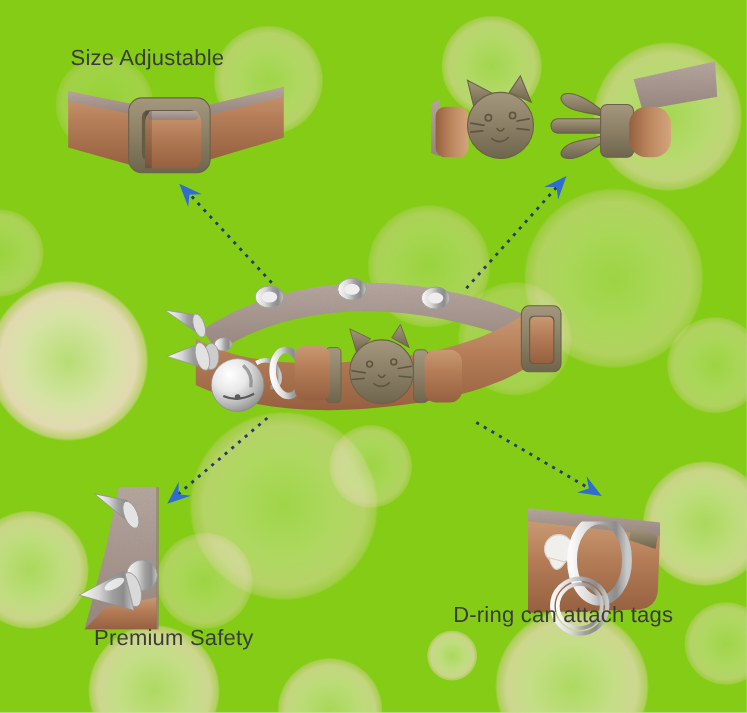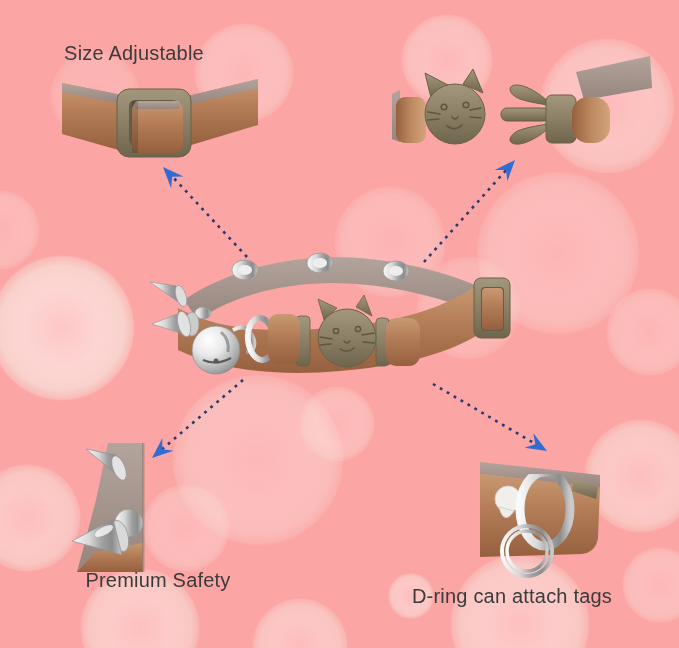--- a/index.html
+++ b/index.html
@@ -1,28 +1,28 @@
 <!DOCTYPE html>
 <html><head>
 <meta charset="utf-8">
 <style>
   html,body{margin:0;padding:0;background:#fff;}
   .canvas{
-    position:relative;width:679px;height:648px;background:#fca5a5;overflow:hidden;
+    position:relative;width:679px;height:648px;background:#84cc16;overflow:hidden;
     font-family:"Liberation Sans",sans-serif;
   }
   .scene{position:absolute;left:0;top:0;}
   .label{
     position:absolute;font-size:20px;color:#3b3b3b;text-align:center;
     letter-spacing:.2px;line-height:1.2;white-space:nowrap;
   }
   .label-tl{left:38px;top:41px;width:192px;}
   .label-tr{left:390px;top:41px;width:246px;}
   .label-bl{left:60px;top:568px;width:196px;}
-  .label-br{left:397px;top:584px;width:230px;}
+  .label-br{left:397px;top:547px;width:230px;}
 </style>
 </head>
 <body>
 
 <div class="canvas">
 
 <svg class="scene" width="679" height="648" viewBox="0 0 679 648">
   <defs>
     <radialGradient id="bubbleG" cx="0.5" cy="0.5" r="0.5">
       <stop offset="0" stop-color="#fef4f2" stop-opacity="0.45"></stop>

